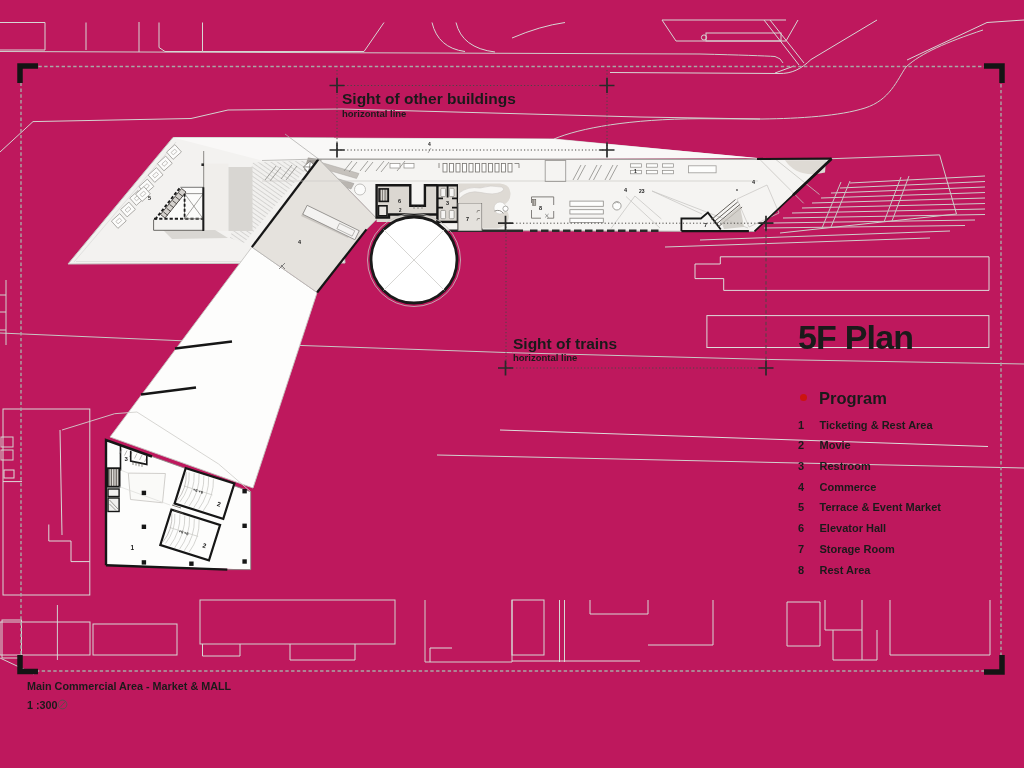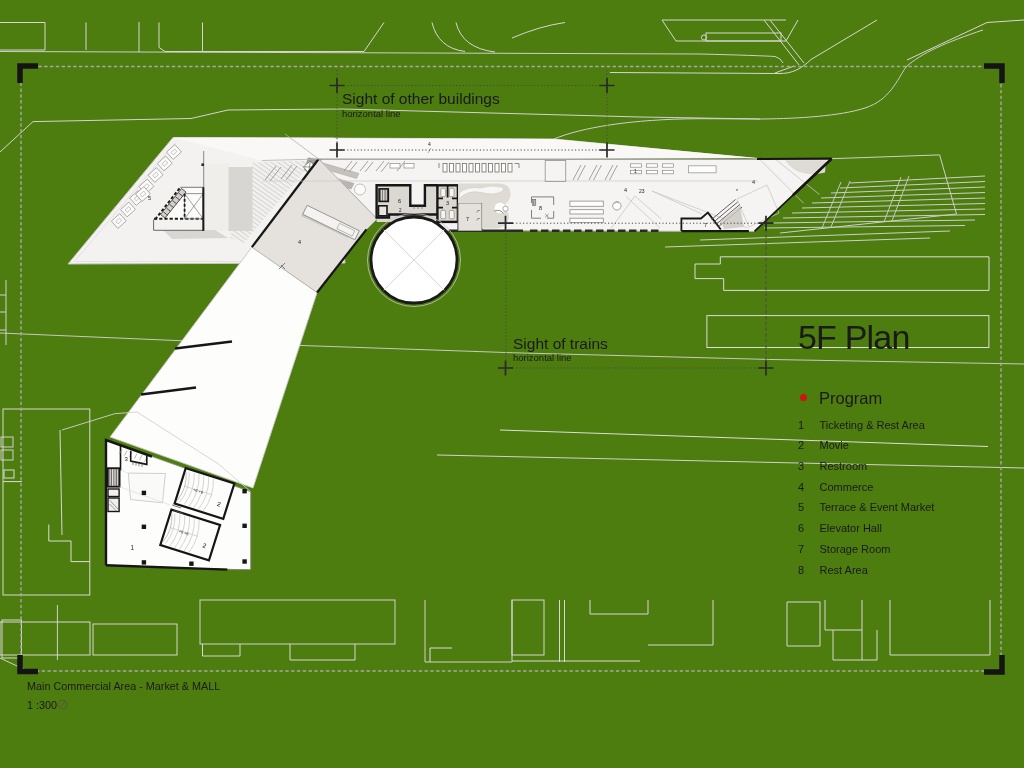--- a/index.html
+++ b/index.html
@@ -1,17 +1,17 @@
 <!DOCTYPE html>
 <html><head>
 <meta charset="utf-8">
 <style>
   html,body{margin:0;padding:0;background:#ffffff;}
-  #page{position:relative;width:1024px;height:768px;background:#4d7c0f;overflow:hidden;
-        font-family:"Liberation Sans", sans-serif;}
+  #page{position:relative;width:1024px;height:768px;background:#be185d;overflow:hidden;
+        font-family:"Liberation Sans", sans-serif;font-weight:bold;}
   svg{position:absolute;left:0;top:0;}
   text{font-family:"Liberation Sans", sans-serif;fill:#1a1a1a;}
 </style>
 </head>
 <body>
 <div id="page">
 <svg width="1024" height="768" viewBox="0 0 1024 768">
 <defs>
 
 <pattern id="hatchA" width="3.7" height="3.7" patternUnits="userSpaceOnUse" patternTransform="rotate(-55)">

